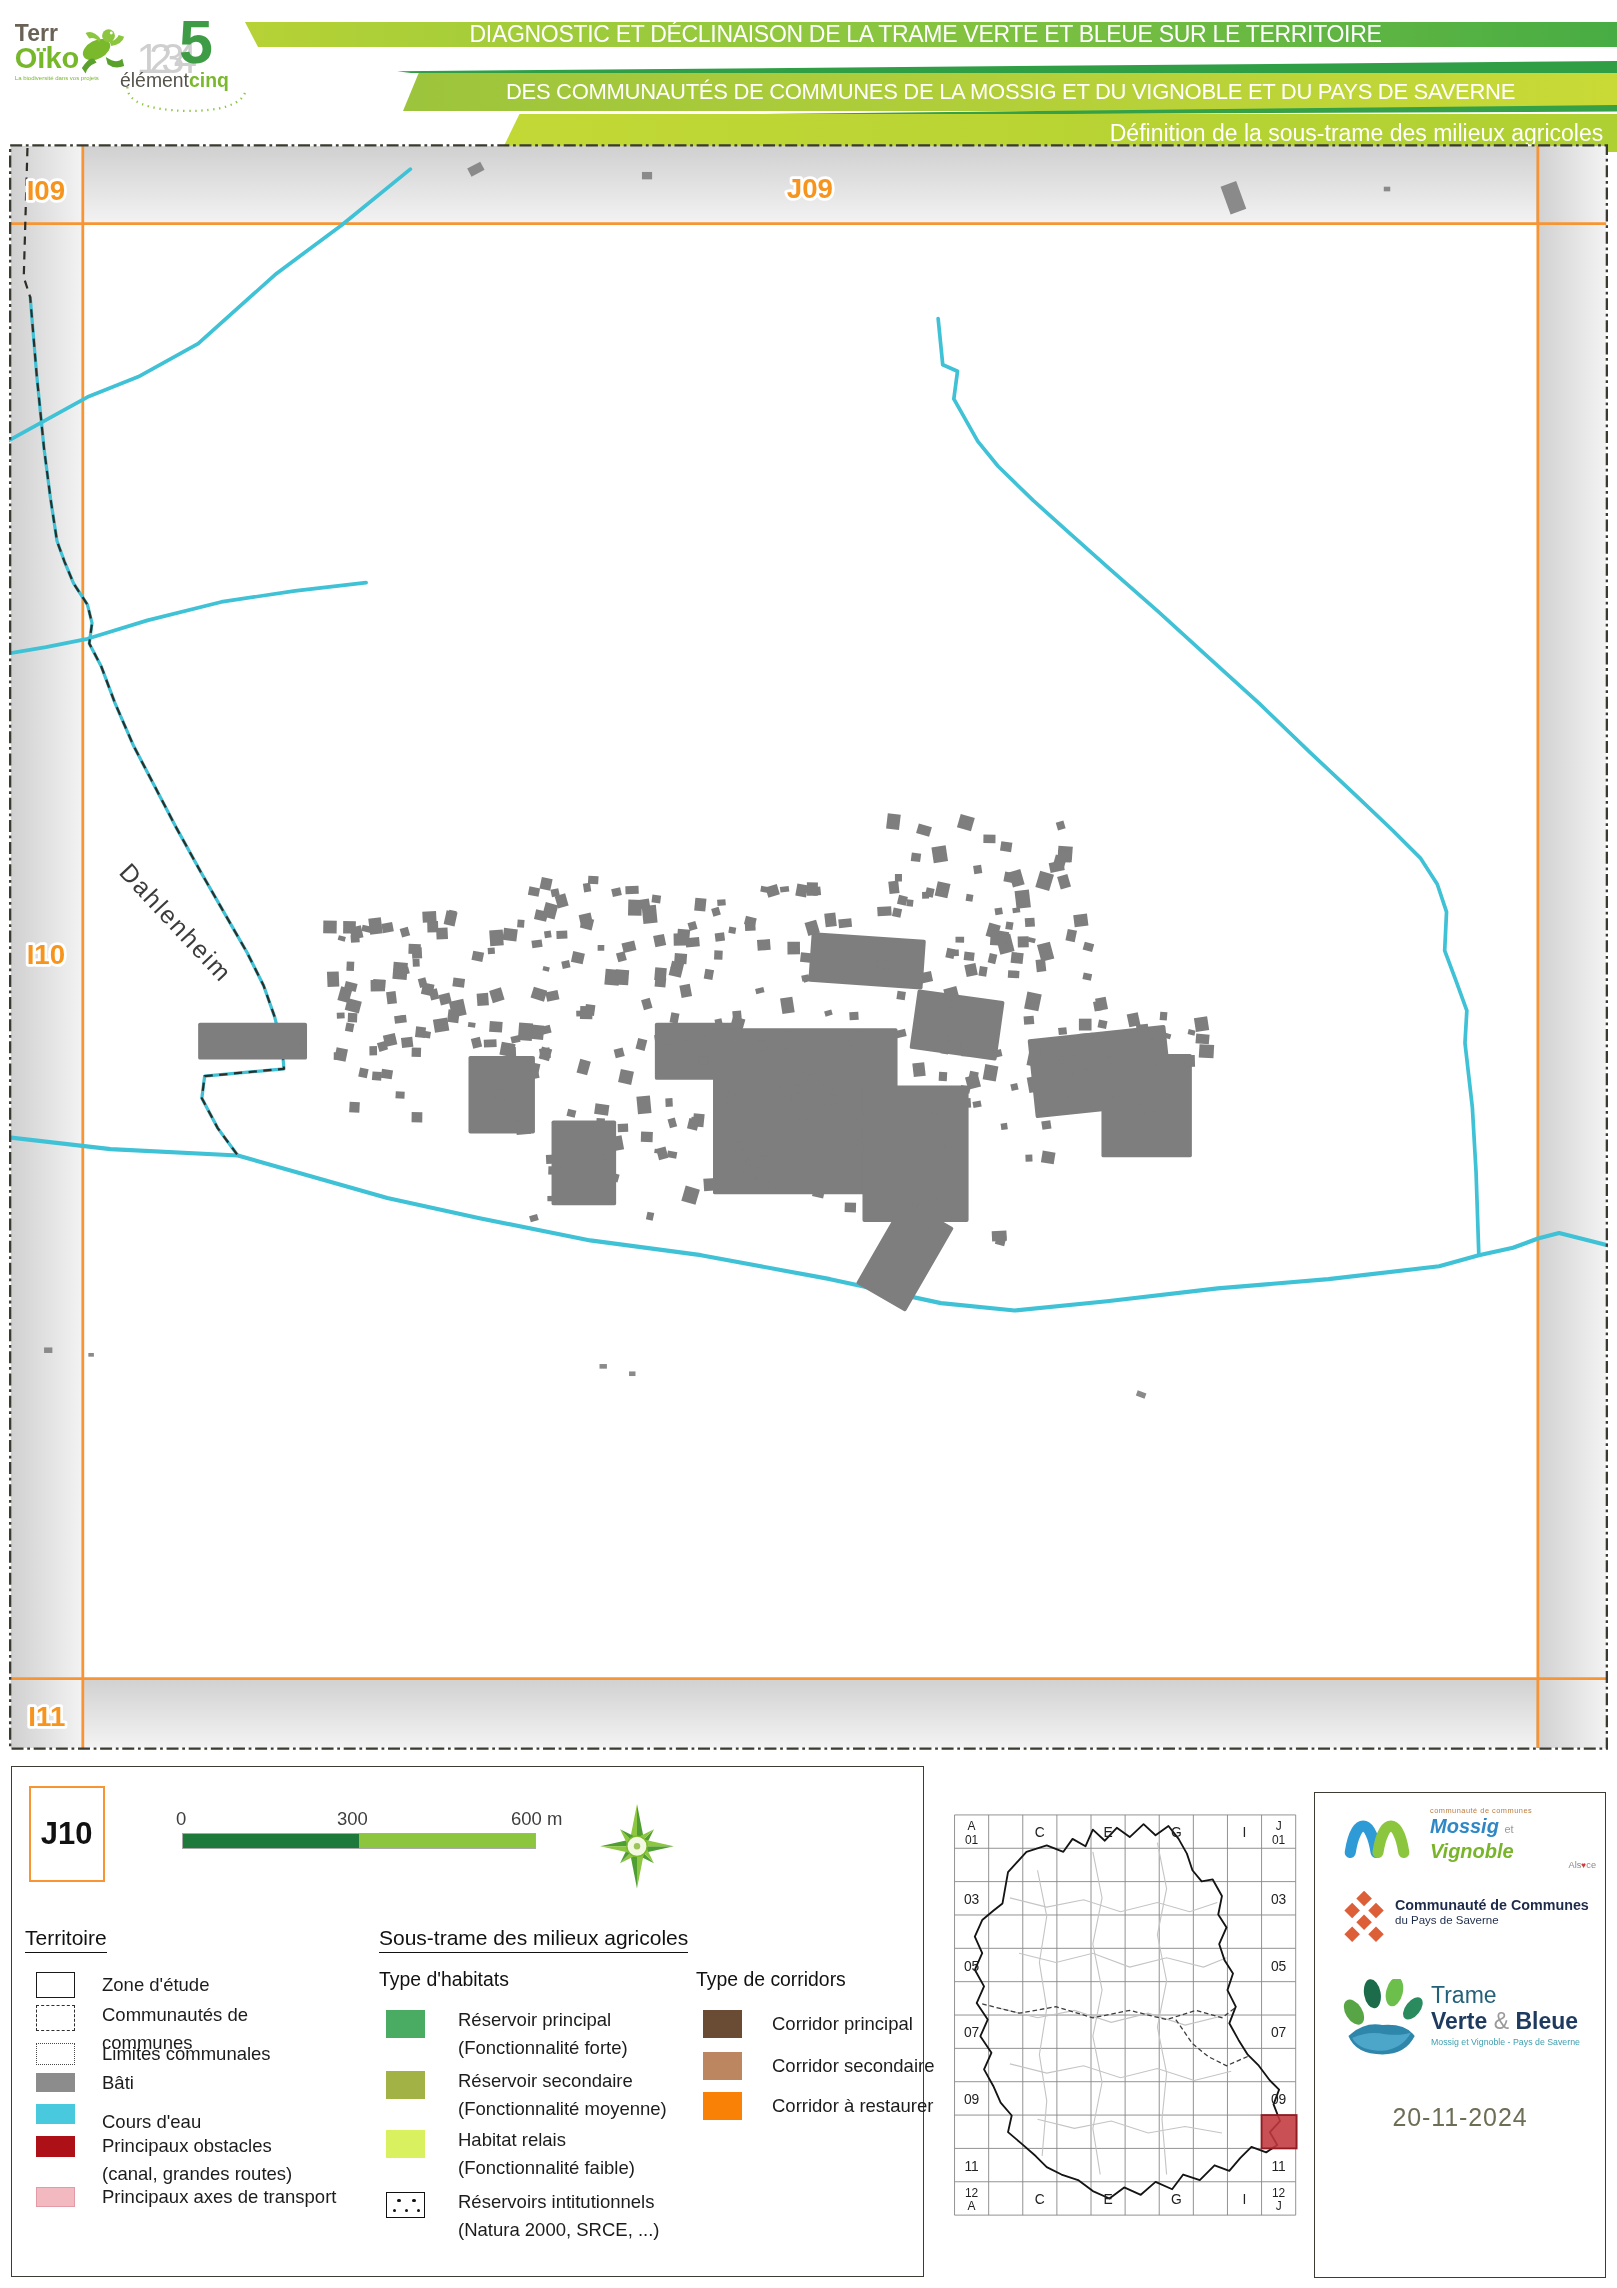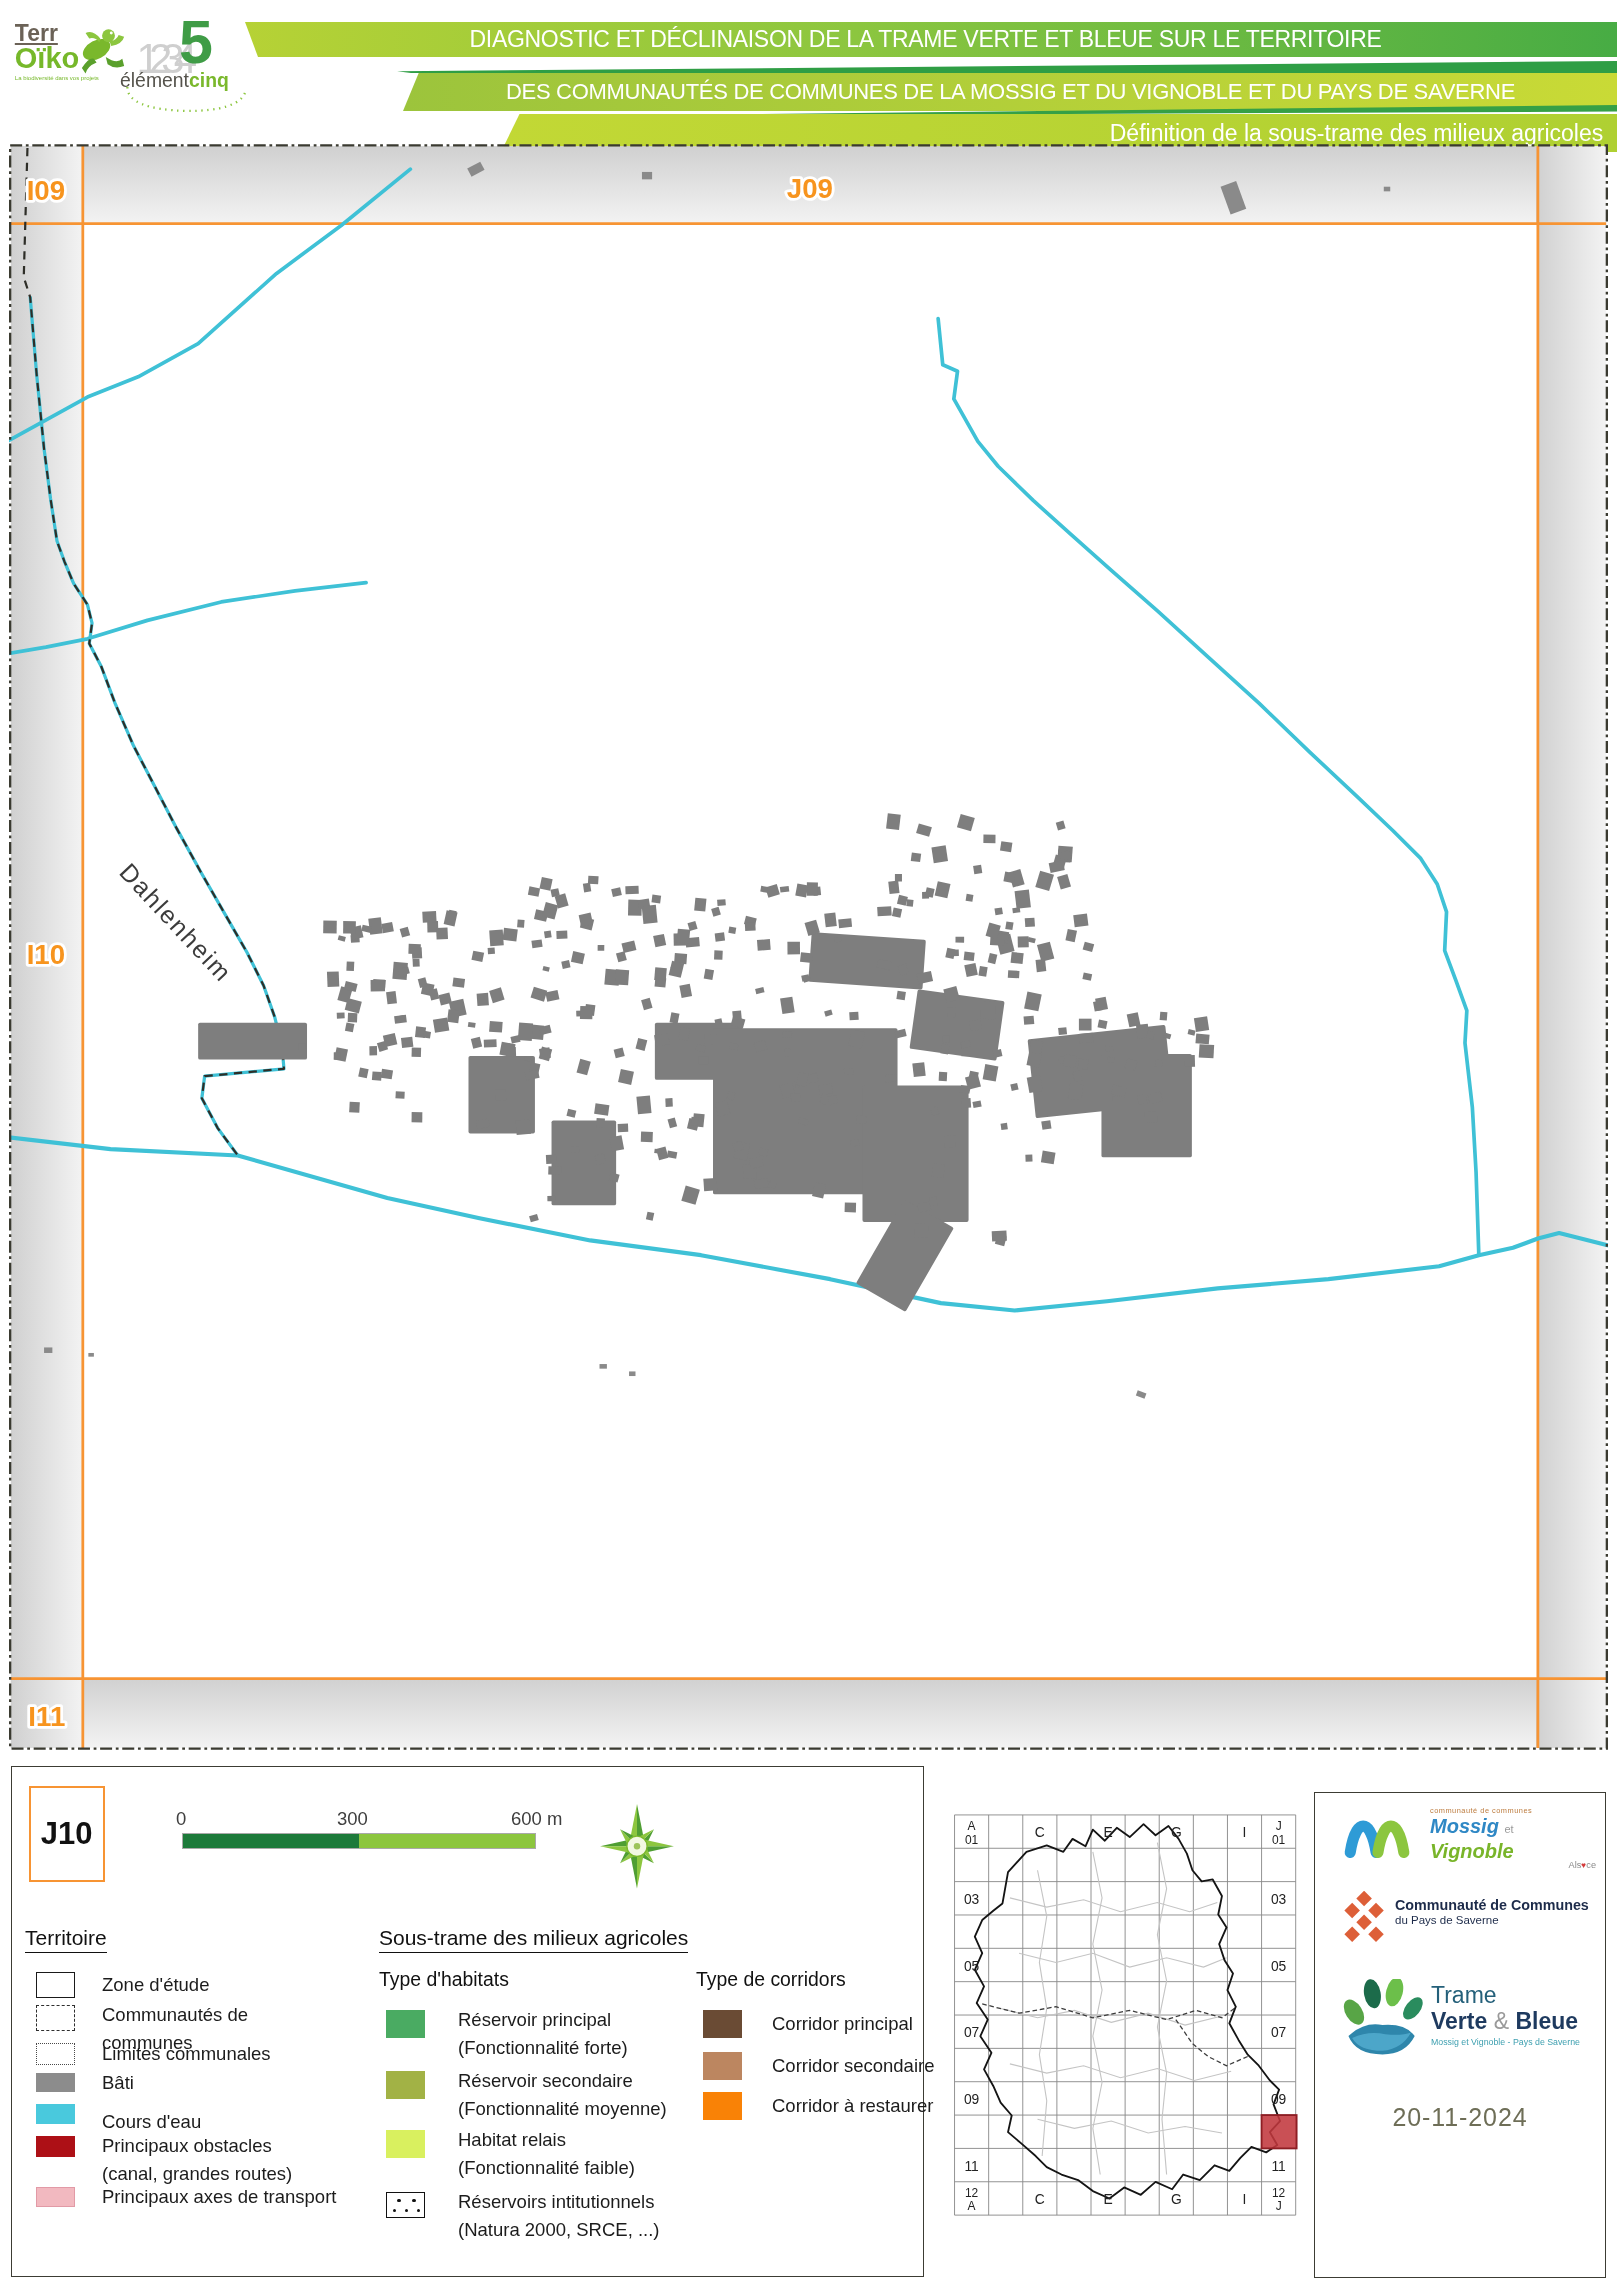--- a/index.html
+++ b/index.html
@@ -1,38 +1,38 @@
 <!DOCTYPE html>
 <html style="font-size:14.8px"><head>
 <meta charset="utf-8">
 <style>
   html,body{margin:0;padding:0;background:#ffffff;}
   .page{position:relative;width:1618px;height:2289px;background:#ffffff;overflow:hidden;
         font-family:"Liberation Sans","DejaVu Sans",sans-serif;}
   
   .hdr-band{position:absolute;color:#fff;display:flex;align-items:center;}
-  .band1{left:233px;top:22px;width:1385px;height:35px;
+  .band1{left:233px;top:22px;width:1385px;height:25px;
          background:linear-gradient(90deg,#b7d235,#8cc63f 45%,#47ac44);
          clip-path:polygon(12px 0,100% 0,100% 100%,25px 100%);
          justify-content:center;font-size:23px;letter-spacing:-0.3px;}
   .wedge1{position:absolute;left:397px;top:61px;width:1221px;height:12px;background:#2f9e45;
          clip-path:polygon(0 85%,100% 0,100% 100%,14px 100%);}
   .band2{left:403px;top:73px;width:1215px;height:38px;
          background:linear-gradient(90deg,#9cc43c,#c9da36);
          clip-path:polygon(15.7px 0,100% 0,100% 100%,0 100%);
          justify-content:center;font-size:22px;letter-spacing:-0.3px;}
   .wedge2{position:absolute;left:561px;top:105px;width:1057px;height:11px;background:#35a046;
          clip-path:polygon(0 100%,100% 0,100% 60%,13px 100%);}
   .band3{left:501px;top:114px;width:1117px;height:38px;
          background:linear-gradient(90deg,#c2d835,#afd032);
          clip-path:polygon(18.5px 0,100% 0,100% 100%,0 100%);
          justify-content:flex-end;padding-right:0;font-size:23px;}
   .band3 span{margin-right:14.8px;}
   .terroiko{position:absolute;left:14.8px;top:22px;width:102px;}
-  .terroiko .t1{font-size:23px;font-weight:bold;color:#6b6257;line-height:22px;text-decoration:underline;}
+  .terroiko .t1{font-size:23px;font-weight:bold;color:#6b6257;line-height:22px;}
   .terroiko .t2{font-size:29px;font-weight:bold;color:#76b82a;line-height:28px;}
   .terroiko .tag{font-size:6px;color:#76b82a;margin-top:2.8px;white-space:nowrap;}
   .terroiko svg{position:absolute;left:54px;top:-11px;}
   .elem5{position:absolute;left:120px;top:14.8px;width:138px;height:111px;}
   .elem5 .nums{position:absolute;left:16.6px;top:20px;font-size:42px;font-weight:300;color:#cfcfcf;letter-spacing:-11px;}
   .elem5 .five{position:absolute;left:59px;top:-7.4px;font-size:61px;font-weight:bold;color:#3f9c46;}
   .elem5 .word{position:absolute;left:0px;top:54px;font-size:19.4px;color:#55534c;}
   .elem5 .word b{color:#7ab82c;font-weight:bold;}
   
   #map-svg{position:absolute;left:9.2px;top:144px;}

